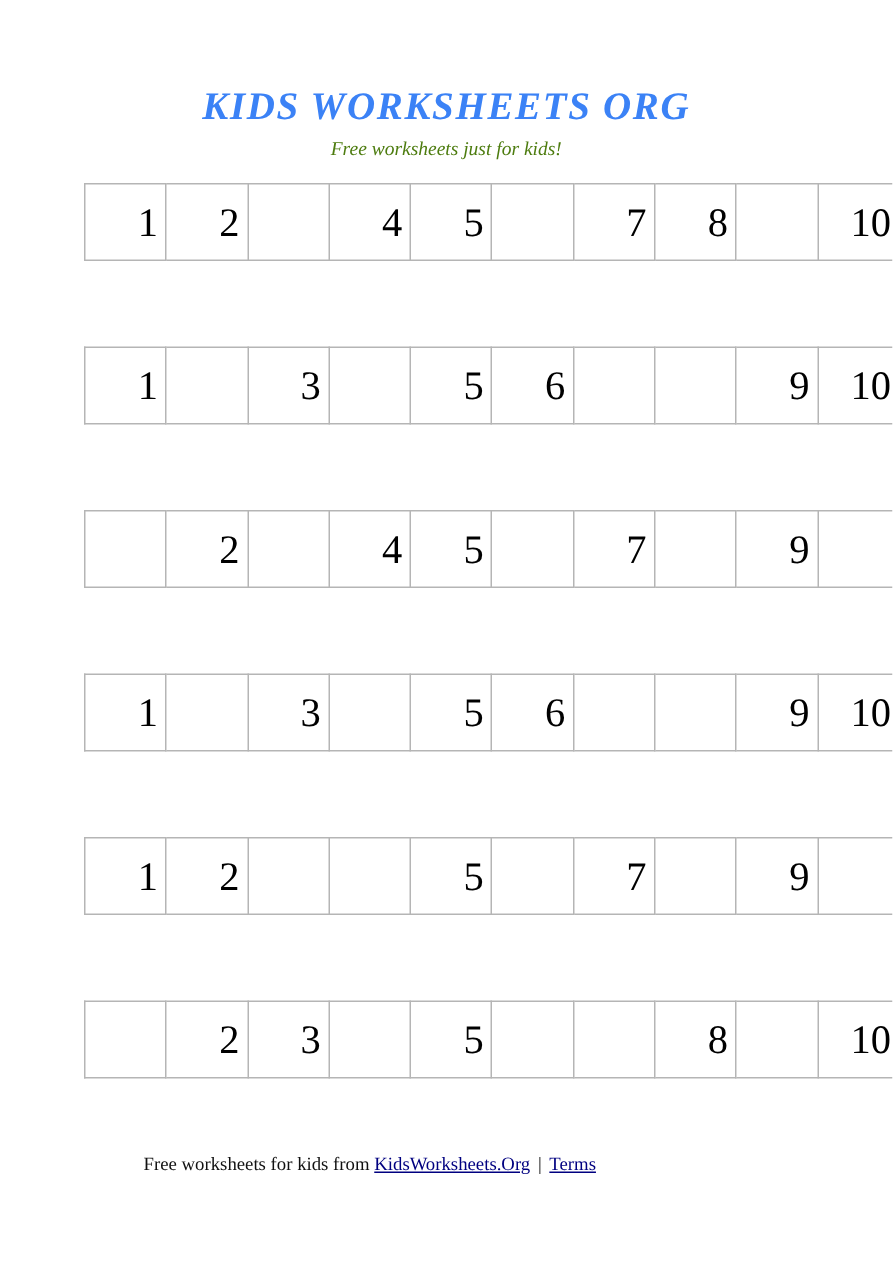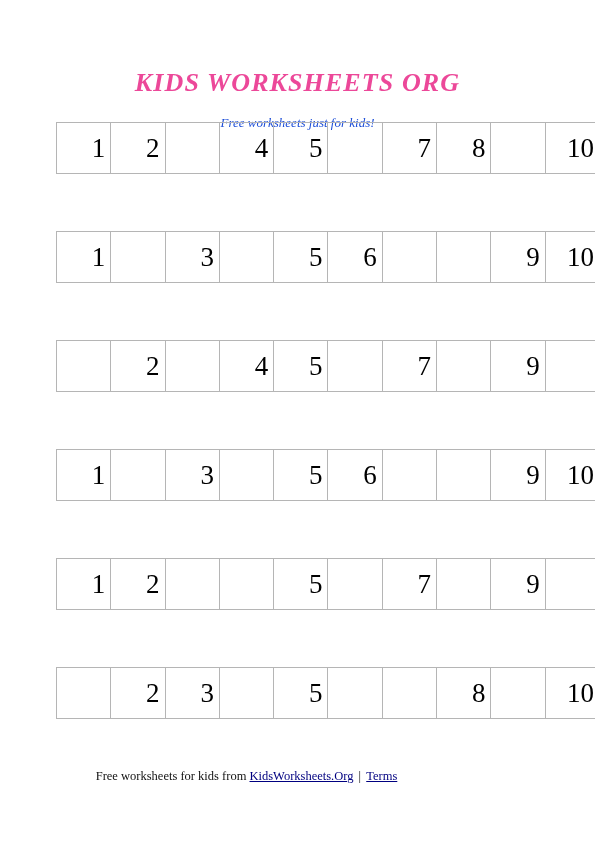--- a/index.html
+++ b/index.html
@@ -33,30 +33,30 @@
     top: 52px;
     width: 595px;
     text-align: center;
   }
   .title {
     font-family: "Liberation Serif", "DejaVu Serif", serif;
     font-size: 26px;
     font-weight: bold;
     font-style: italic;
     letter-spacing: 1.1px;
-    color: #ec4899;
+    color: #3b82f6;
     line-height: 30px;
-    margin: 16px;
+    margin: 4px;
     white-space: nowrap;
   }
   .subtitle {
     font-family: "Liberation Serif", "DejaVu Serif", serif;
     font-size: 13px;
     font-style: italic;
-    color: #1d4ed8;
+    color: #4d7c0f;
     line-height: 17px;
     margin: 2px 0 0 0;
     white-space: nowrap;
   }
 
   
   .rows {
     position: absolute;
     left: 56px;
     top: 122px;

